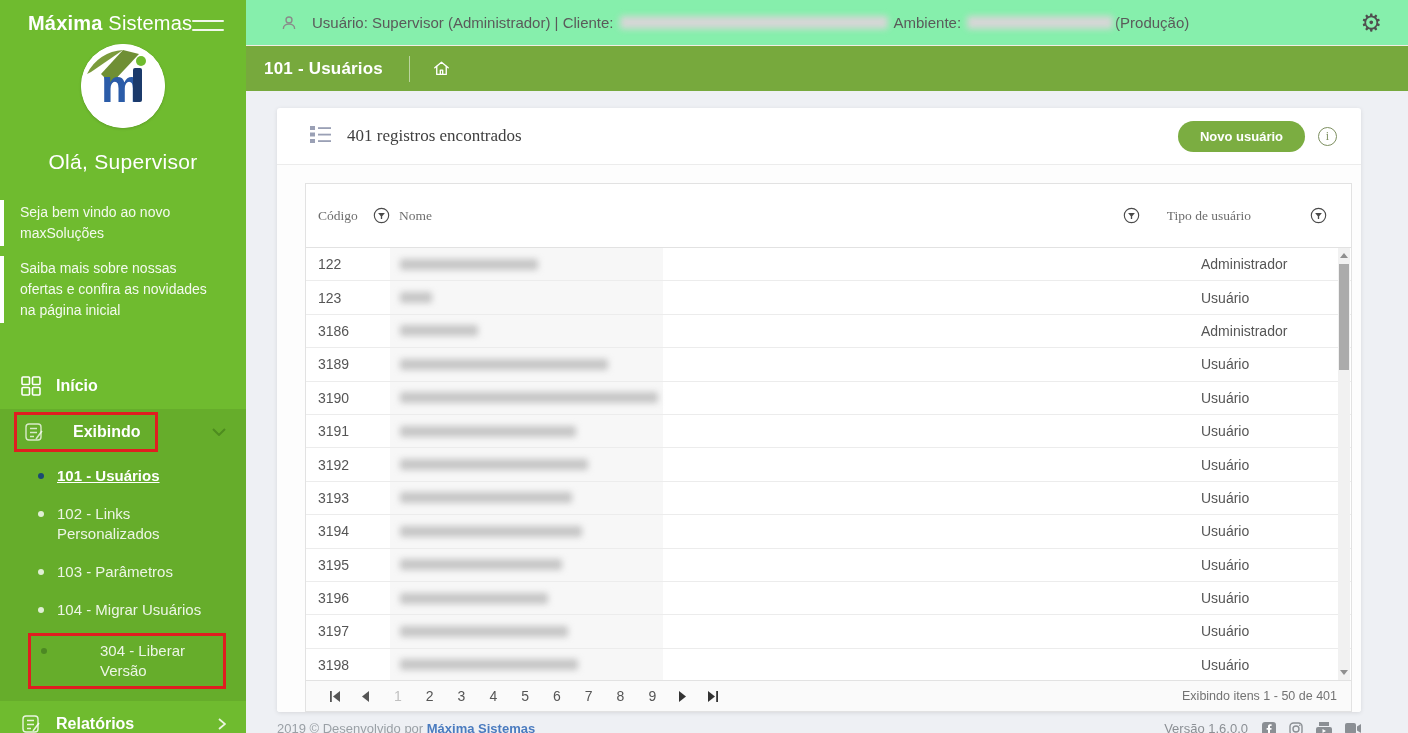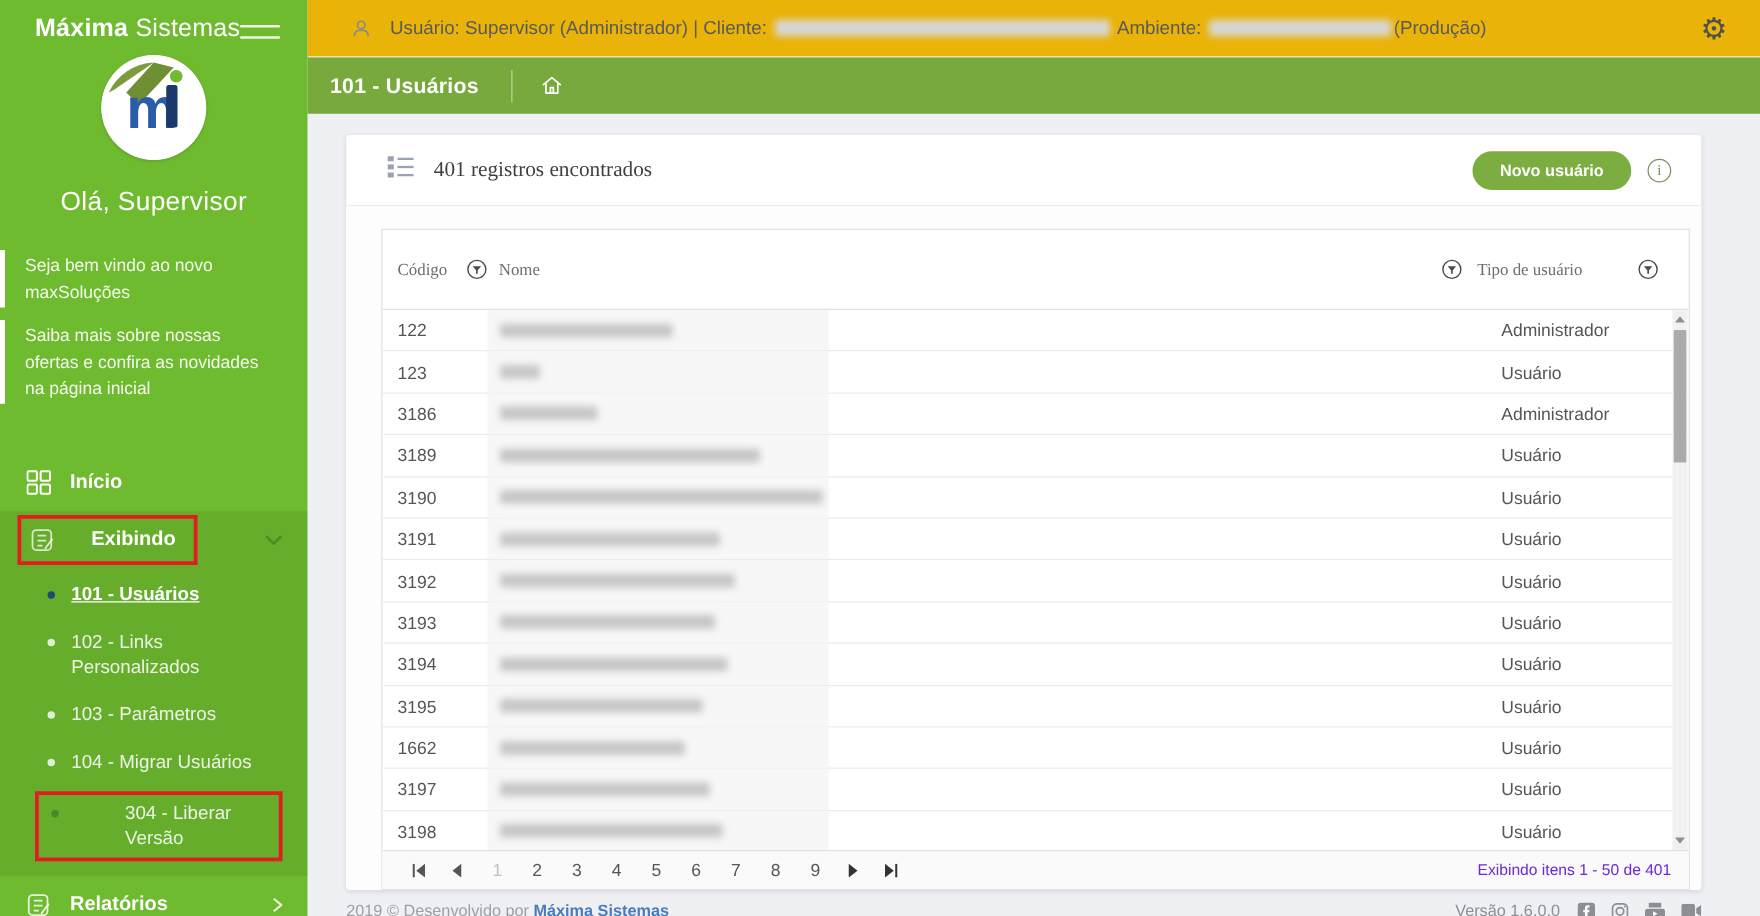--- a/index.html
+++ b/index.html
@@ -31,21 +31,21 @@
   .cad-wrap { display:inline-flex; align-items:center; padding:7px 14px 7px 6px; margin-left:-6px; }
   .submenu { padding:2px 0 0 0; }
   .sub-item { display:flex; align-items:flex-start; padding:9px 20px 9px 38px; font-size:15px; color:rgba(255,255,255,.88); cursor:pointer; line-height:20px; }
   .sub-bullet { width:6px; height:6px; border-radius:50%; margin:7px 13px 0 0; flex:0 0 6px; }
   .sub-item.active { color:#fff; }
   .sub-item.active .sub-label { text-decoration:underline; font-weight:bold; }
   .sub-annot { display:inline-flex; align-items:flex-start; padding:5px 16px 5px 10px; margin:-5px 0 -5px -10px;gap:40px; }
 
   
   .main { flex:1; display:flex; flex-direction:column; min-width:0; }
-  .topbar { height:46px; flex:0 0 46px; background:#eab308; display:flex; align-items:center; padding:0 26px 0 34px; border-bottom:1px solid #f1ede4; color:#5a5a5a; font-size:15px; }
+  .topbar { height:46px; flex:0 0 46px; background:#86efac; display:flex; align-items:center; padding:0 26px 0 34px; border-bottom:1px solid #f1ede4; color:#5a5a5a; font-size:15px; }
   .topbar .user-ic { margin-right:14px; display:flex; }
   .redact { display:inline-block; height:13px; border-radius:2px; background:#d6d6d6; filter:blur(3px); vertical-align:middle; margin:0 6px; }
   .gear { margin-left:auto; font-family:"DejaVu Sans", sans-serif; font-size:24px; color:#4f4f4f; cursor:pointer; line-height:1; }
 
   .breadcrumb { height:45px; flex:0 0 45px; background:#77a93d; display:flex; align-items:center; color:#fff; padding-left:18px; }
   .bc-title { font-size:17px; font-weight:bold; letter-spacing:.2px; }
   .bc-div { width:1px; height:26px; background:rgba(255,255,255,.5); margin:0 22px 0 26px; }
   .home-ic { display:flex; cursor:pointer; }
 
   .content { flex:1; padding:17px 0 0 31px; overflow:hidden; }
@@ -53,40 +53,40 @@
   .card-head { flex:0 0 57px; border-bottom:1px solid #ececec; display:flex; align-items:center; padding:0 24px 0 33px; }
   .card-title { font-family:"Liberation Serif", serif; font-size:17px; color:#3f3f3f; margin-left:16px; }
   .btn-novo { margin-left:auto; background:#7bad41; color:#fff; border:none; border-radius:16px; height:31px; padding:0 22px; font-size:13px; font-weight:bold; font-family:"Liberation Sans",sans-serif; cursor:pointer; }
   .info-ic { width:19px; height:19px; border:1.6px solid #7d8f60; border-radius:50%; color:#7d8f60; font-family:"Liberation Serif",serif; font-size:12px; display:flex; align-items:center; justify-content:center; margin-left:13px; cursor:pointer; }
   .card-body { flex:1; padding:18px 0 0 28px; background:#fdfdfd; border-radius:0 0 3px 3px; }
 
   .panel { width:1047px; height:529px; border:1px solid #e2e2e2; background:#fff; display:flex; flex-direction:column; }
   .thead { flex:0 0 64px; border-bottom:1px solid #e2e2e2; display:flex; align-items:center; font-family:"Liberation Serif",serif; font-size:13.5px; color:#6e6e6e; padding-right:16px; }
   .hcode { width:84px; padding-left:12px; display:flex; align-items:center; justify-content:space-between; }
   .hnome { margin-left:9px; }
-  .hright { margin-left:auto; display:flex; align-items:center; gap:8px; margin-right:8px; }
+  .hright { margin-left:auto; display:flex; align-items:center; gap:23px; margin-right:8px; }
   .filter-ic { display:flex; cursor:pointer; }
 
   .tbody { flex:1; position:relative; overflow:hidden; }
   .row { height:33.4px; display:flex; align-items:center; border-bottom:1px solid #ececec; font-size:14px; color:#555; padding-right:16px; cursor:pointer; }
   .cell-code { width:84px; padding-left:12px; flex:0 0 84px; }
   .cell-name { width:273px; flex:0 0 273px; align-self:stretch; background:#f7f7f7; display:flex; align-items:center; padding-left:10px; }
   .name-bar { height:11px; border-radius:2px; background:#c6c6c6; filter:blur(3px); }
   .cell-tipo { margin-left:auto; width:134px; flex:0 0 134px; }
 
   .scrollbar { position:absolute; top:0; right:1px; width:12px; height:100%; background:#f1f1f1; cursor:pointer; }
   .sb-up { position:absolute; top:5px; left:2px; width:0; height:0; border-left:4px solid transparent; border-right:4px solid transparent; border-bottom:5px solid #8f8f8f; }
   .sb-down { position:absolute; bottom:5px; left:2px; width:0; height:0; border-left:4px solid transparent; border-right:4px solid transparent; border-top:5px solid #8f8f8f; }
   .sb-thumb { position:absolute; top:16px; left:1px; width:10px; height:106px; background:#ababab; }
 
   .pager { flex:0 0 31px; border-top:1px solid #e2e2e2; background:#fafafa; display:flex; align-items:center; padding:0 14px; font-size:14px; color:#555; }
   .pg-btn { display:flex; align-items:center; cursor:pointer; padding:0 10px; }
   .pg-num { padding:0 12px; cursor:pointer; }
   .pg-num.current { color:#c0c0c0; cursor:default; }
-  .pg-status { margin-left:auto; font-size:12.5px; color:#6d28d9; }
+  .pg-status { margin-left:auto; font-size:12.5px; color:#737373; }
 
   .page-footer { width:1084px; display:flex; justify-content:space-between; align-items:center; margin-top:9px; font-size:13px; color:#9aa0a6; }
   .pf-link { color:#4a7bbf; text-decoration:none; font-weight:bold; cursor:pointer; }
   .pf-right { display:flex; align-items:center; gap:14px; color:#8b8f94; }
   .soc { display:flex; gap:13px; align-items:center; }
   .soc svg { display:block; }
 </style>
 </head>
 <body>
 
@@ -341,21 +341,21 @@
                 <span class="cell-tipo">Usuário</span>
               </div>
               <div class="row">
                 <span class="cell-code">3195</span>
                 <span class="cell-name">
                   <span class="name-bar" style="width: 162px;"></span>
                 </span>
                 <span class="cell-tipo">Usuário</span>
               </div>
               <div class="row">
-                <span class="cell-code">1662</span>
+                <span class="cell-code">3196</span>
                 <span class="cell-name">
                   <span class="name-bar" style="width: 148px;"></span>
                 </span>
                 <span class="cell-tipo">Usuário</span>
               </div>
               <div class="row">
                 <span class="cell-code">3197</span>
                 <span class="cell-name">
                   <span class="name-bar" style="width: 168px;"></span>
                 </span>

